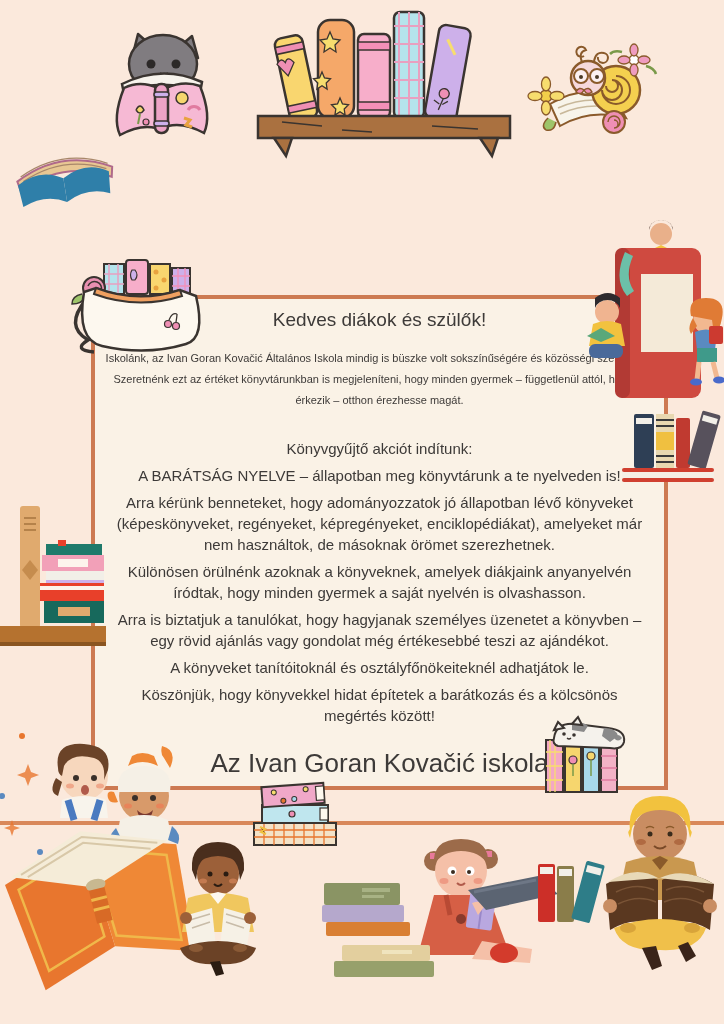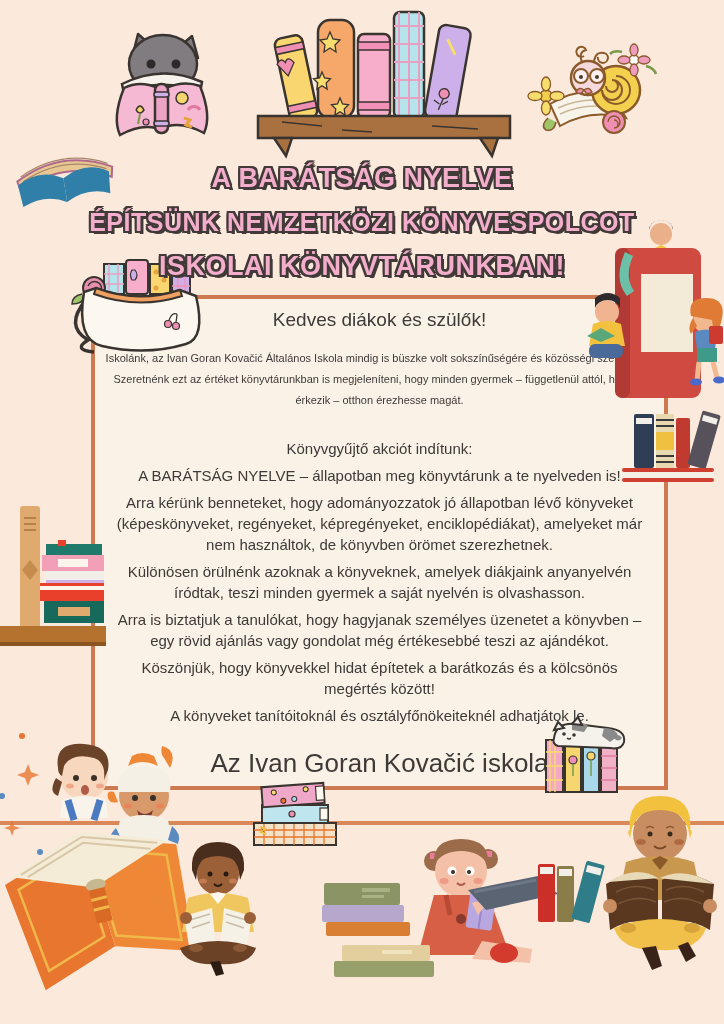--- a/index.html
+++ b/index.html
@@ -41,37 +41,32 @@
 </style>
 </head>
 <body>
 
 <div id="poster">
 
   <div class="floor-line"></div>
 
   <div class="frame"></div>
 
-  <div class="title-wrap">
-    <div class="title-line">A BARÁTSÁG NYELVE</div>
-    <div class="title-line l2">ÉPÍTSÜNK NEMZETKÖZI KÖNYVESPOLCOT</div>
-    <div class="title-line">ISKOLAI KÖNYVTÁRUNKBAN!</div>
-  </div>
 
   <div class="frame-content">
     <div class="greeting">Kedves diákok és szülők!</div>
     <p class="para">Iskolánk, az Ivan Goran Kovačić Általános Iskola mindig is büszke volt sokszínűségére és közösségi szellemére. Szeretnénk ezt az értéket könyvtárunkban is megjeleníteni, hogy minden gyermek – függetlenül attól, honnan érkezik – otthon érezhesse magát.</p>
     <div class="campaign">
       <p>Könyvgyűjtő akciót indítunk:</p>
       <p>A BARÁTSÁG NYELVE – állapotban meg könyvtárunk a te nyelveden is!</p>
-      <p>Arra kérünk benneteket, hogy adományozzatok jó állapotban lévő könyveket (képeskönyveket, regényeket, képregényeket, enciklopédiákat), amelyeket már nem használtok, de könyvben örömet szerezhetnek.</p>
-      <p>Különösen örülnénk azoknak a könyveknek, amelyek diákjaink anyanyelvén íródtak, teszi minden gyermek a saját nyelvén is olvashasson.</p>
+      <p>Arra kérünk benneteket, hogy adományozzatok jó állapotban lévő könyveket (képeskönyveket, regényeket, képregényeket, enciklopédiákat), amelyeket már nem használtok, de másoknak örömet szerezhetnek.</p>
+      <p>Különösen örülnénk azoknak a könyveknek, amelyek diákjaink anyanyelvén íródtak, hogy minden gyermek a saját nyelvén is olvashasson.</p>
       <p>Arra is biztatjuk a tanulókat, hogy hagyjanak személyes üzenetet a könyvben – egy rövid ajánlás vagy gondolat még értékesebbé teszi az ajándékot.</p>
+      <p>A könyveket tanítóitoknál és osztályfőnökeiteknél adhatjátok le.</p>
       <p>Köszönjük, hogy könyvekkel hidat építetek a barátkozás és a kölcsönös megértés között!</p>
-      <p>A könyveket tanítóitoknál és osztályfőnökeiteknél adhatjátok le.</p>
     </div>
     <div class="signature">Az Ivan Goran Kovačić iskola</div>
   </div>
 
   <svg class="illu" style="left:84px;top:18px;" width="152" height="124" viewBox="0 0 152 124">
     <g stroke="#3a3430" stroke-width="2.5" stroke-linejoin="round">
       <path d="M48 40 L54 16 L70 30 Z" fill="#807c80"></path>
       <path d="M94 30 L108 18 L114 40 Z" fill="#807c80"></path>
       <ellipse cx="79" cy="46" rx="34" ry="29" fill="#807c80"></ellipse>
     </g>

